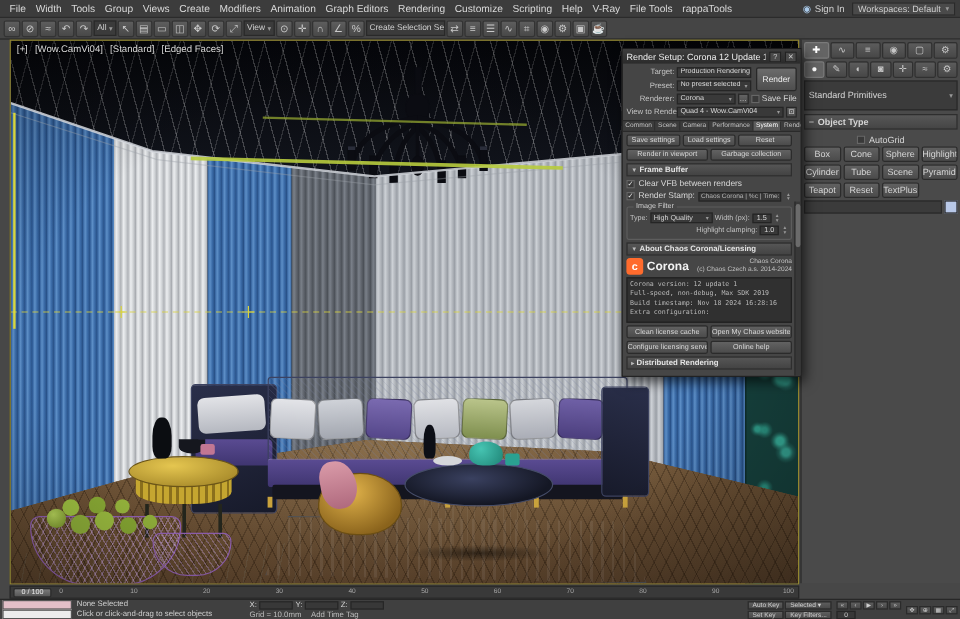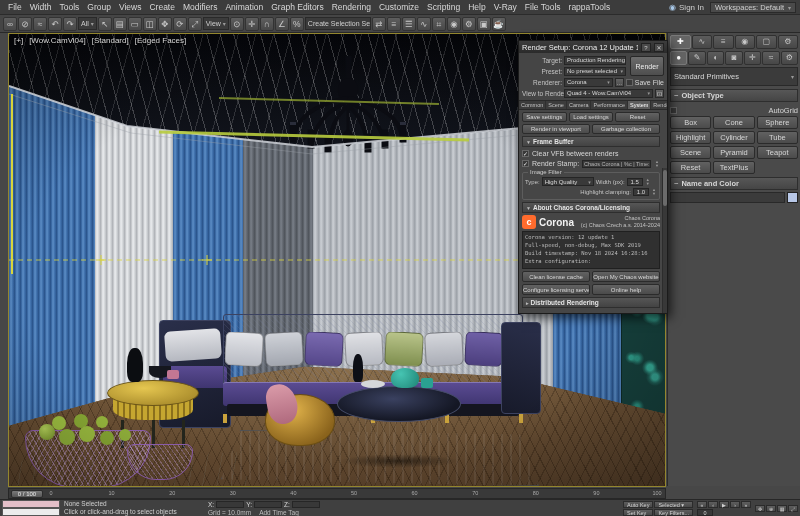--- a/index.html
+++ b/index.html
@@ -95,26 +95,26 @@
   .apples{left:30px;top:390px;width:16px;height:16px;z-index:10;border-radius:50%;background:radial-gradient(circle at 35% 30%,#b0cc58,#6f8a26);box-shadow:20px 5px 0 0 #87a636,40px 2px 0 0 #93b23c,60px 6px 0 -1px #7f9e30,78px 3px 0 -2px #8aa838,12px -9px 0 -1px #97b83e,34px -11px 0 -1px #83a232,55px -10px 0 -2px #90ae3a;}
 
   .scene-svg{position:absolute;inset:0;z-index:25;pointer-events:none;}
   .vignette{position:absolute;inset:0;z-index:20;background:radial-gradient(ellipse at 45% 55%,transparent 55%,rgba(0,0,0,.38));pointer-events:none;}
 
   
   .cmd-panel{position:absolute;right:0;top:33px;width:133px;bottom:30px;background:#4a4a4a;border-left:1px solid #2a2a2a;font-size:8px;padding:2px;}
   .cp-tabs,.cp-cats{display:flex;gap:1px;margin-bottom:2px;}
   .cp-tab,.cp-cat{flex:1;height:14px;background:linear-gradient(#5c5c5c,#474747);border:1px solid #303030;border-radius:2px;text-align:center;line-height:12px;font-size:8px;color:#c6c6c6;}
   .cp-tab.active,.cp-cat.active{background:#646464;color:#fff;border-color:#7a7a7a;}
-  .cp-dropdown{height:19px;background:#3b3b3b;border:1px solid #292929;display:flex;align-items:center;padding:4px 3px;gap:3px;font-size:7.5px;margin-bottom:3px;}
+  .cp-dropdown{height:25px;background:#3b3b3b;border:1px solid #292929;display:flex;align-items:center;padding:4px 3px;gap:3px;font-size:7.5px;margin-bottom:3px;}
   .cp-dropdown::after{content:"▾";margin-left:auto;font-size:6px;color:#999;}
   .cp-rollout{height:13px;background:linear-gradient(#575757,#454545);border:1px solid #2e2e2e;display:flex;align-items:center;gap:3px;padding:0 3px;font-weight:bold;font-size:7.5px;margin:3px 0 2px;}
   .cp-rollout::before{content:"−";font-weight:bold;color:#bbb;}
-  .cp-autogrid{display:flex;align-items:center;gap:3px;justify-content:space-between;height:12px;font-size:7.5px;}
-  .cp-grid{display:grid;grid-template-columns:1fr 1fr 1fr;gap:2px;}
+  .cp-autogrid{display:flex;align-items:center;gap:3px;justify-content:center;height:12px;font-size:7.5px;}
+  .cp-grid{display:grid;grid-template-columns:1fr 1fr 1fr 1fr;gap:2px;}
   .cp-btn{height:13px;background:linear-gradient(#616161,#4b4b4b);border:1px solid #2b2b2b;border-radius:2px;text-align:center;line-height:12px;font-size:7.5px;color:#d6d6d6;overflow:hidden;}
   .cp-namerow{display:flex;gap:2px;margin-top:2px;}
   .cp-namefield{flex:1;height:11px;background:#3b3b3b;border:1px solid #292929;}
   .cp-swatch{width:11px;height:11px;background:#b8c8e8;border:1px solid #222;}
 
   
   .render-dialog{position:absolute;left:518px;top:40px;width:150px;z-index:60;background:#454545;border:1px solid #1b1b1b;box-shadow:3px 4px 10px rgba(0,0,0,.65);font-size:7px;}
   .dlg-title{height:12px;background:linear-gradient(#3d3d3d,#2b2b2b);display:flex;align-items:center;padding:0 3px;font-size:7.5px;color:#eee;gap:3px;}
   .dlg-title .ttl{flex:1;overflow:hidden;white-space:nowrap;}
   .dlg-wbtn{width:10px;height:9px;background:#4a4a4a;border:1px solid #222;font-size:6px;line-height:8px;text-align:center;color:#ccc;}
@@ -390,23 +390,20 @@
         <div class="cp-btn">Sphere</div>
         <div class="cp-btn">Highlight</div>
         <div class="cp-btn">Cylinder</div>
         <div class="cp-btn">Tube</div>
         <div class="cp-btn">Scene</div>
         <div class="cp-btn">Pyramid</div>
         <div class="cp-btn">Teapot</div>
         <div class="cp-btn">Reset</div>
         <div class="cp-btn">TextPlus</div>
       </div>
-    <div class="cp-rollout">
-      <span>Name and Color</span>
-    </div>
     <div class="cp-namerow">
       <div class="cp-namefield"></div>
       <div class="cp-swatch"></div>
     </div>
   </aside>
 
   <div class="render-dialog">
     <div class="dlg-title">
       <span class="ttl">Render Setup: Corona 12 Update 1</span>
       <span class="dlg-wbtn">?</span>

